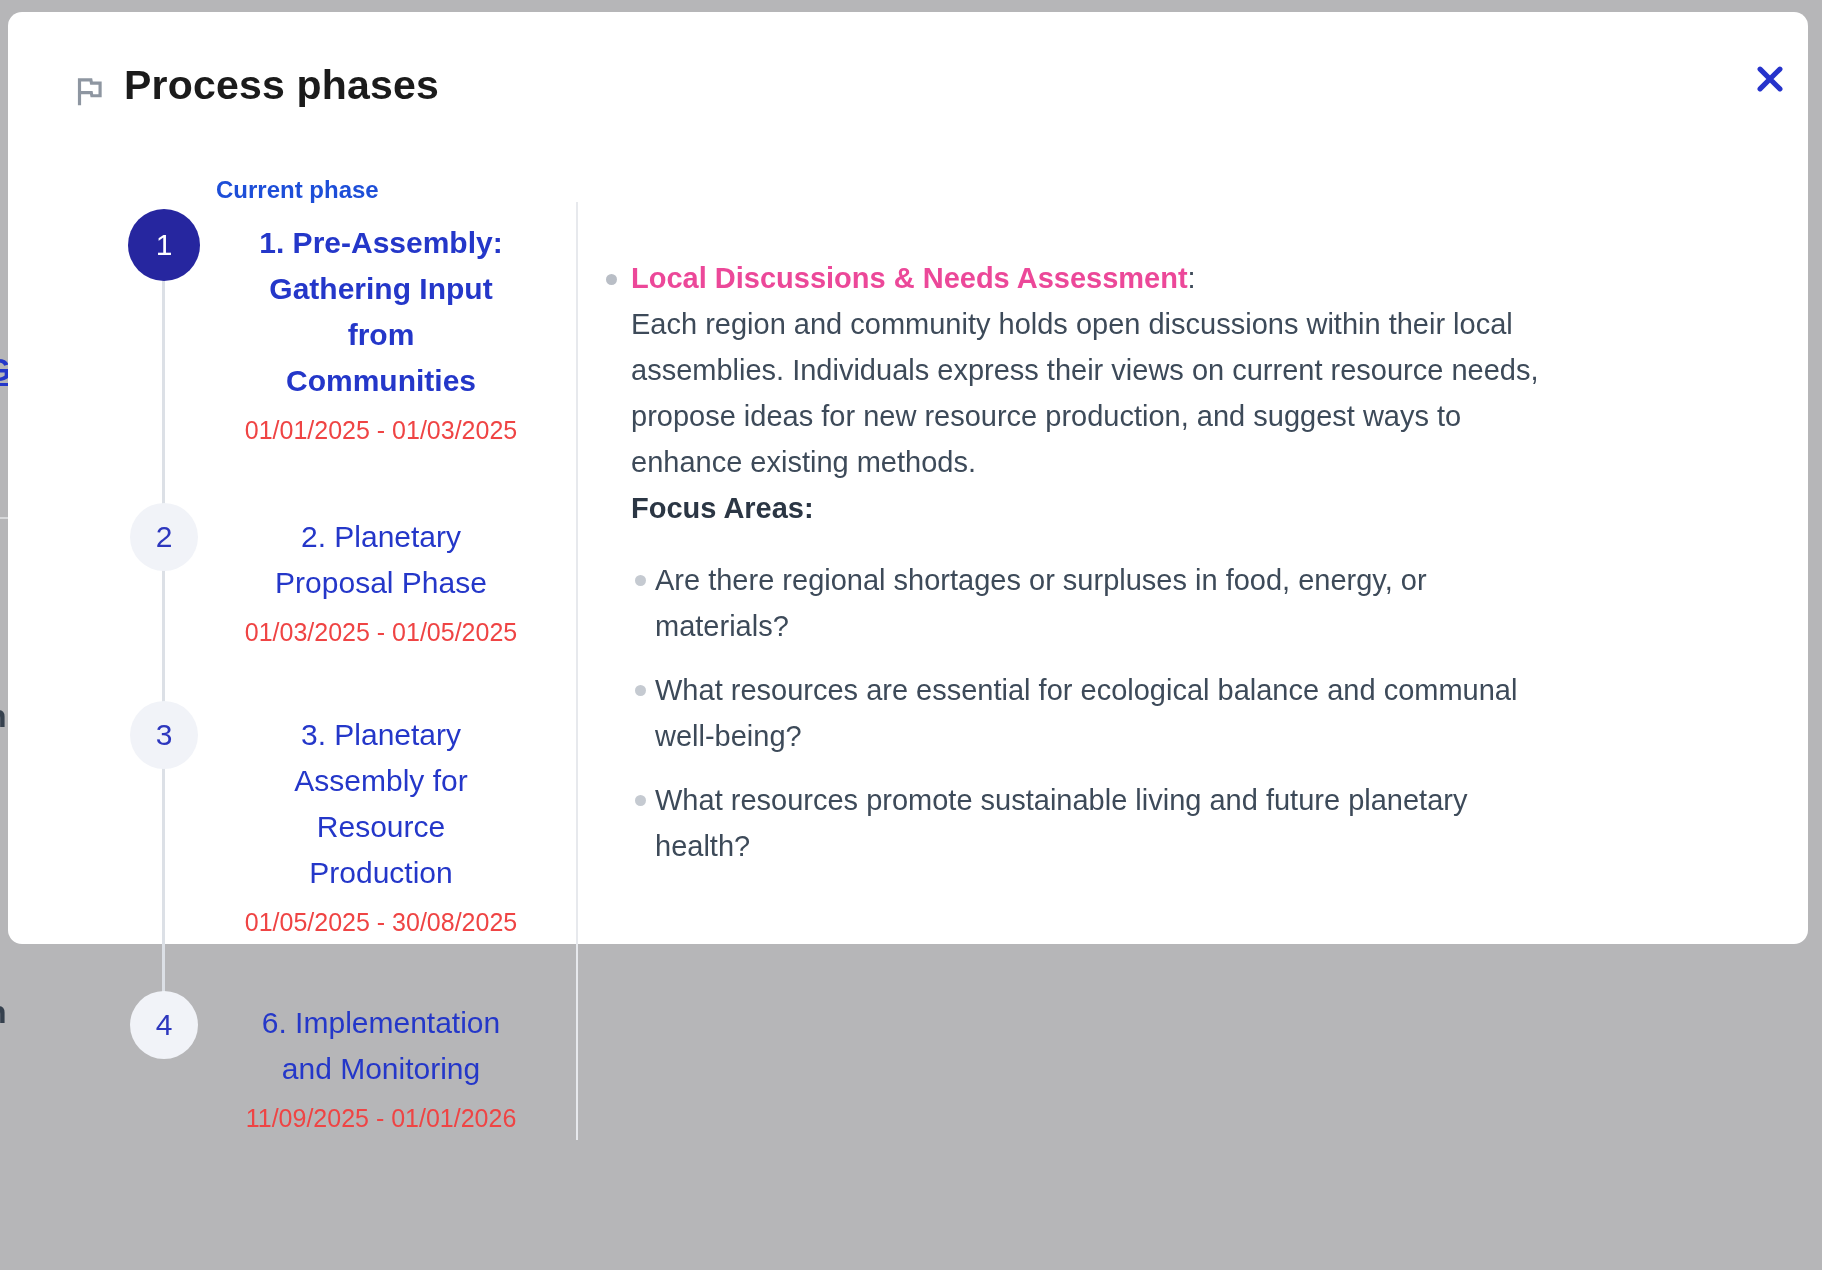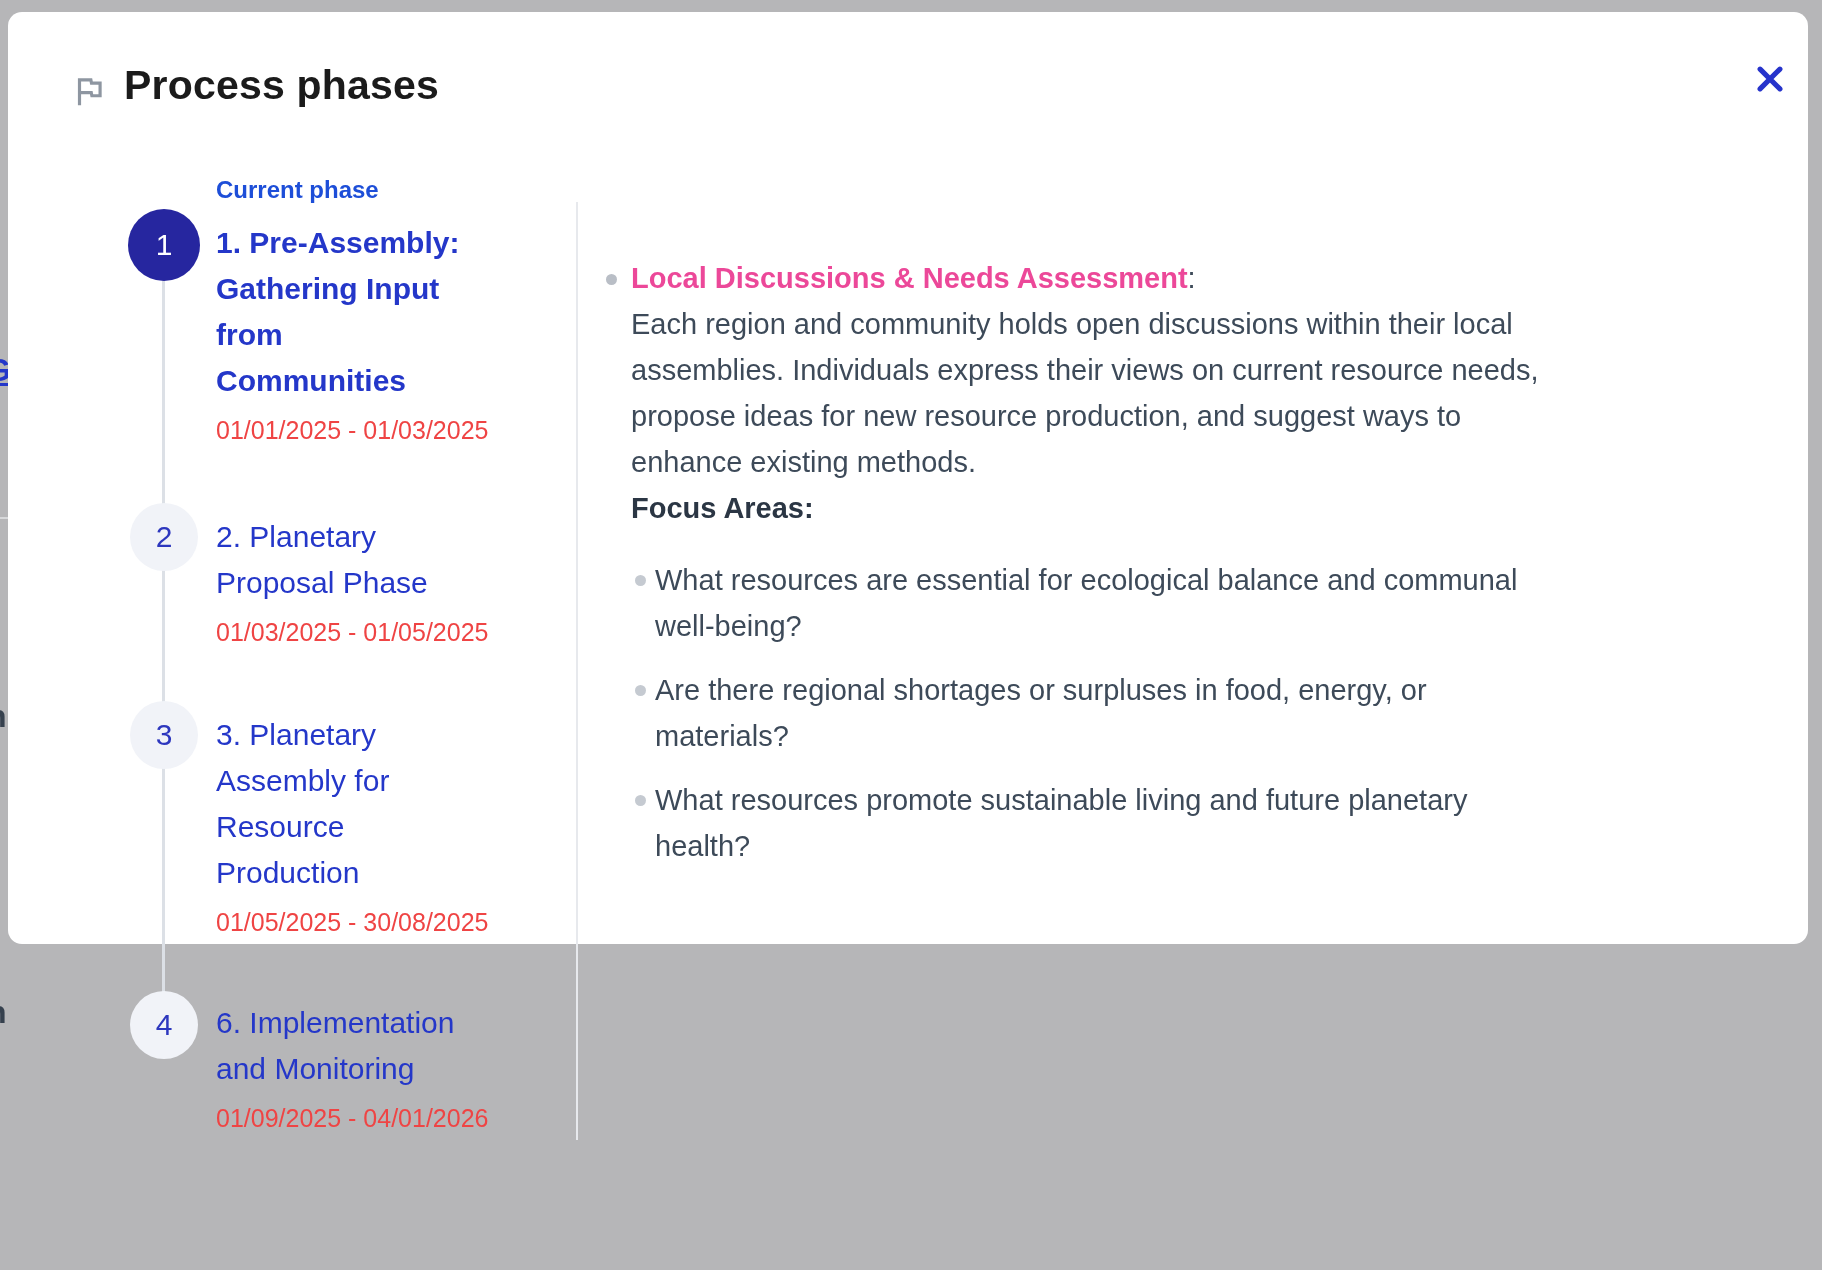--- a/index.html
+++ b/index.html
@@ -54,21 +54,21 @@
   .step-circle.inactive { left:122px; width:68px; height:68px; background:#f1f3f8; color:#2d37be; }
   .c1 { top:197px; }
   .c2 { top:491px; }
   .c3 { top:689px; }
   .c4 { top:979px; }
 
   .current-phase-label {
     position:absolute; left:208px; top:164px;
     font-size:24px; font-weight:bold; color:#1d4ed8;
   }
-  .phase-text { position:absolute; left:208px; width:330px; z-index:2; }
+  .phase-text { position:absolute; left:208px; width:330px; z-index:2;text-align:center; }
   .t1 { top:208px; }
   .t2 { top:502px; }
   .t3 { top:700px; }
   .t4 { top:988px; }
   .phase-title {
     display:block; font-size:30px; line-height:46px; color:#2437c9;
     white-space:pre-line; text-decoration:none; cursor:pointer;
   }
   .phase-title.current { font-weight:bold; }
   .phase-dates { margin-top:12px; font-size:25px; color:#ef4444; }
@@ -156,44 +156,44 @@
     <a class="phase-title">3. Planetary
 Assembly for
 Resource
 Production</a>
     <div class="phase-dates">01/05/2025 - 30/08/2025</div>
   </div>
 
   <div class="phase-text t4">
     <a class="phase-title">6. Implementation
 and Monitoring</a>
-    <div class="phase-dates">01/09/2025 - 04/01/2026</div>
+    <div class="phase-dates">11/09/2025 - 01/01/2026</div>
   </div>
 
   <div class="column-divider"></div>
 
   <div class="content-area">
     <span class="bullet-dot main-dot"></span>
     <div class="bullet-body">
       <div><span class="bold-lead">Local Discussions &amp; Needs Assessment</span><span>:</span></div>
       <div class="para">Each region and community holds open discussions within their local
 assemblies. Individuals express their views on current resource needs,
 propose ideas for new resource production, and suggest ways to
 enhance existing methods.</div>
       <div class="focus-heading">Focus Areas:</div>
       <ul class="focus-list">
         <li class="focus-item">
           <span class="bullet-dot"></span>
-          <span class="focus-item-text">What resources are essential for ecological balance and communal
-well-being?</span>
+          <span class="focus-item-text">Are there regional shortages or surpluses in food, energy, or
+materials?</span>
         </li>
         <li class="focus-item">
           <span class="bullet-dot"></span>
-          <span class="focus-item-text">Are there regional shortages or surpluses in food, energy, or
-materials?</span>
+          <span class="focus-item-text">What resources are essential for ecological balance and communal
+well-being?</span>
         </li>
         <li class="focus-item">
           <span class="bullet-dot"></span>
           <span class="focus-item-text">What resources promote sustainable living and future planetary
 health?</span>
         </li>
       </ul>
     </div>
   </div>
 

